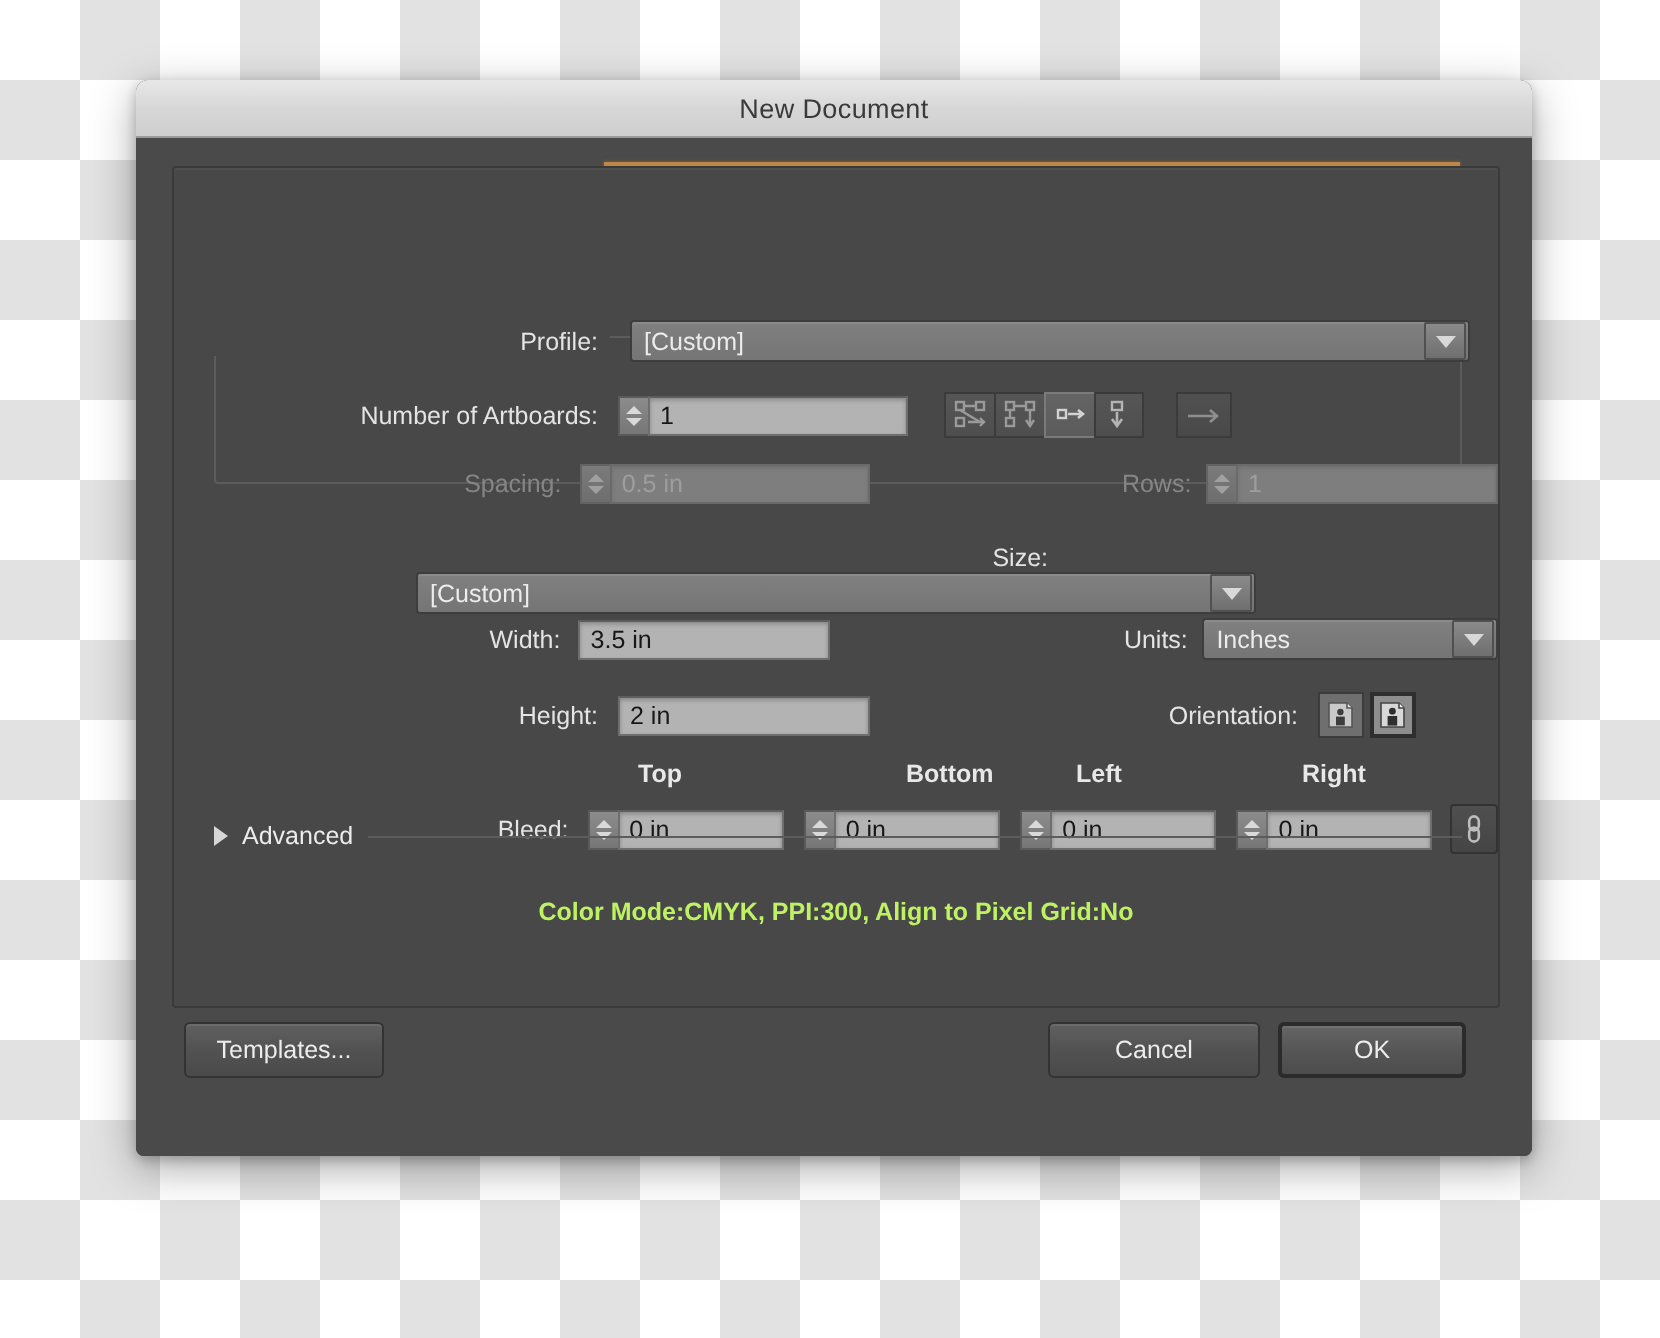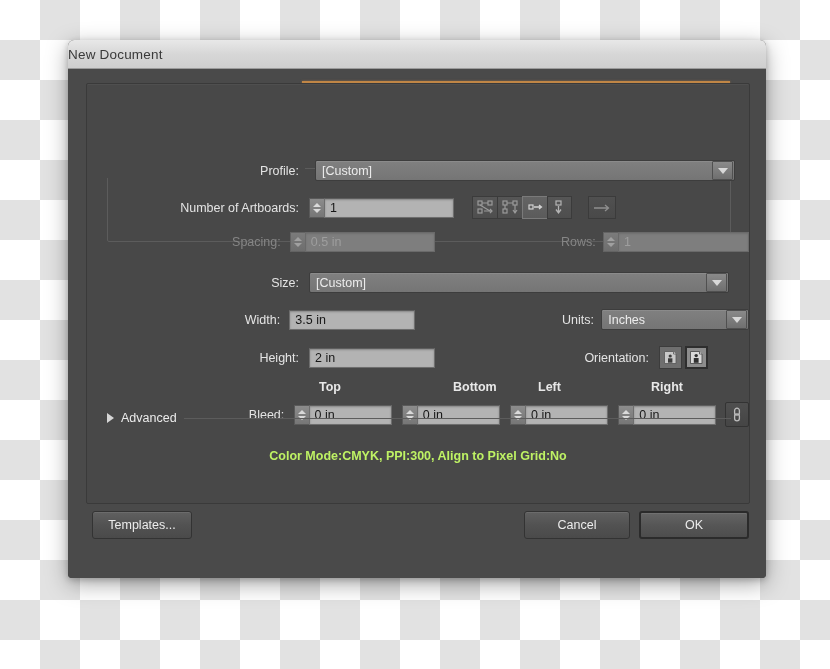--- a/index.html
+++ b/index.html
@@ -32,20 +32,21 @@
     overflow: hidden;
     background: #4a4a4a;
   }
 
   #titlebar {
     height: 28px;
     background: linear-gradient(to bottom, #e8e8e8 0%, #d7d7d7 50%, #cfcfcf 100%);
     border-bottom: 1px solid #9b9b9b;
     display: flex;
     align-items: center;
+    justify-content: center;
     position: relative;
   }
   #titlebar .title-text {
     font-size: 13.5px;
     color: #3a3a3a;
     letter-spacing: 0.2px;
   }
 
   #dialog-body {
     position: relative;
@@ -302,21 +303,21 @@
     justify-content: center;
     box-sizing: border-box;
     box-shadow: inset 0 1px 0 rgba(255,255,255,0.08);
   }
   .btn.primary {
     border: 2px solid #2b2b2b;
     background: linear-gradient(to bottom, #656565 0%, #565656 50%, #4d4d4d 100%);
   }
   #btn-templates { position: absolute; left: 24px;  top: 442px; width: 100px; height: 28px; }
   #btn-cancel    { position: absolute; left: 456px; top: 442px; width: 106px; height: 28px; }
-  #btn-ok        { position: absolute; left: 571px; top: 442px; width: 110px; height: 28px; text-align: right; }
+  #btn-ok        { position: absolute; left: 571px; top: 442px; width: 94px; height: 28px; text-align: right; }
 </style>
 </head>
 <body>
 
 <div id="dialog">
 
   <div id="titlebar">
     <span class="title-text">New Document</span>
   </div>
 
@@ -412,21 +413,21 @@
         <div style="width:8px;"></div>
         <div class="spin-group">
           <div class="stepper disabled">
             <i class="arr-up"></i>
             <i class="arr-dn"></i>
           </div>
           <input class="txtfield disabled" style="width: 131px;" disabled="" value="1">
         </div>
       </div>
 
-      <div class="row" style="left:0; top:188px; width:662px;">
+      <div class="row" style="left:0; top:188px; width:662px;flex-direction:column;">
         <span class="lbl" style="width:212px;">Size:</span>
         <div style="width:10px;"></div>
         <div class="selectbox" style="width:420px;">
           <span class="sel-value">[Custom]</span>
           <span class="sel-arrow">
               <i class="caret-down"></i>
             </span>
         </div>
       </div>
 

